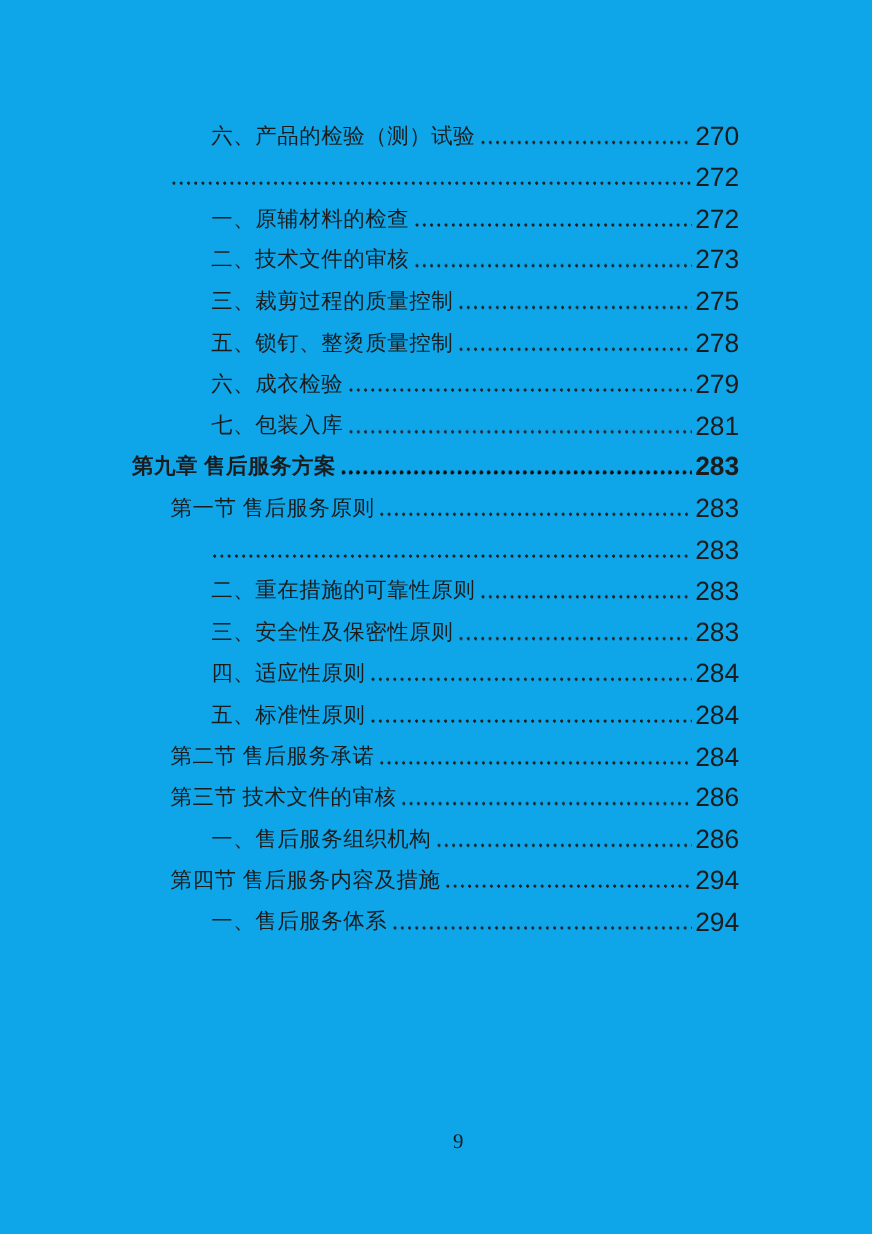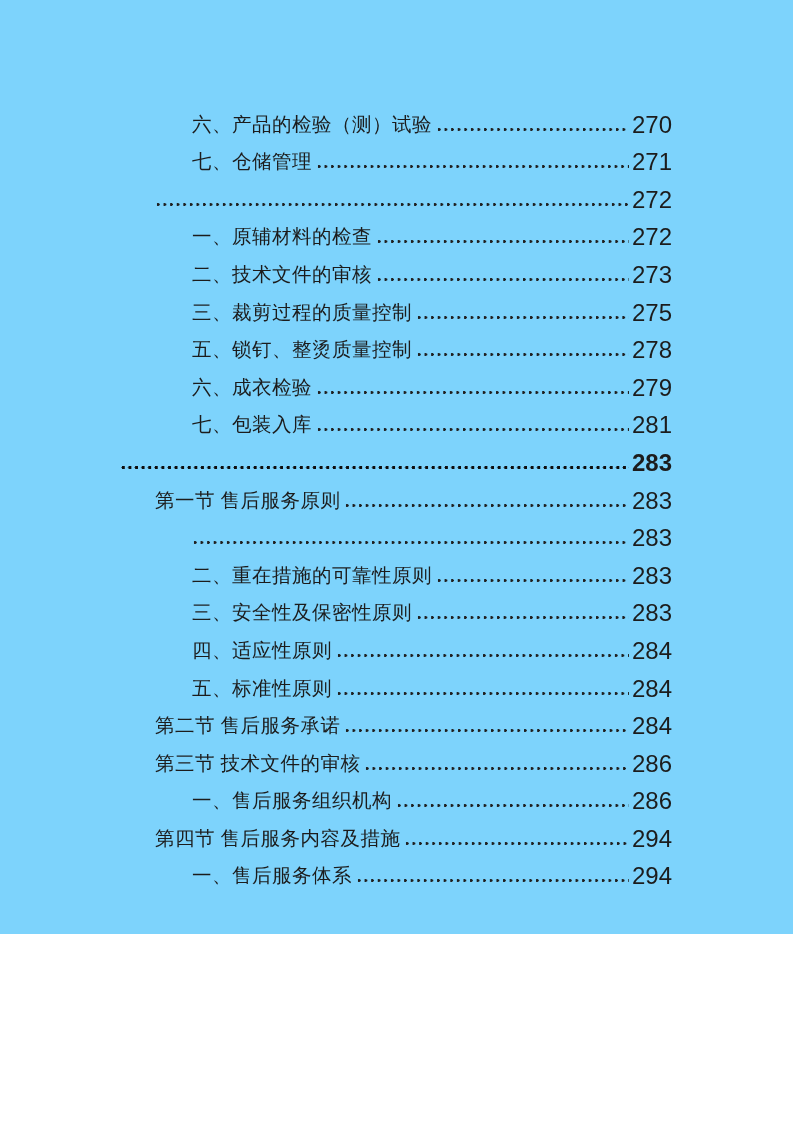--- a/index.html
+++ b/index.html
@@ -3,22 +3,22 @@
 <meta charset="utf-8">
 <style>
   html, body {
     margin: 0;
     padding: 0;
     background: #ffffff;
   }
   .page {
     position: relative;
     width: 793px;
-    height: 934px;
-    background: #7dd3fc;
+    height: 1122px;
+    background: #0ea5e9;
     overflow: hidden;
     font-family: "Liberation Serif", "DejaVu Serif", serif;
     color: #1c1c1c;
   }
   .toc {
     position: absolute;
     left: 120px;
     top: 98px;
     width: 552px;
   }
@@ -77,25 +77,20 @@
 </head>
 <body>
 
 <div class="page">
   <div class="toc" id="toc">
       <div class="toc-row level-3">
     <span class="toc-label">六、产品的检验（测）试验</span>
     <span class="dots"></span>
     <span class="page-num">270</span>
   </div>
-      <div class="toc-row level-3">
-    <span class="toc-label">七、仓储管理</span>
-    <span class="dots"></span>
-    <span class="page-num">271</span>
-  </div>
       <div class="toc-row level-2">
     <span class="dots"></span>
     <span class="page-num">272</span>
   </div>
       <div class="toc-row level-3">
     <span class="toc-label">一、原辅材料的检查</span>
     <span class="dots"></span>
     <span class="page-num">272</span>
   </div>
       <div class="toc-row level-3">
@@ -117,20 +112,21 @@
     <span class="toc-label">六、成衣检验</span>
     <span class="dots"></span>
     <span class="page-num">279</span>
   </div>
       <div class="toc-row level-3">
     <span class="toc-label">七、包装入库</span>
     <span class="dots"></span>
     <span class="page-num">281</span>
   </div>
       <div class="toc-row level-1 bold">
+    <span class="toc-label">第九章 售后服务方案</span>
     <span class="dots"></span>
     <span class="page-num">283</span>
   </div>
       <div class="toc-row level-2">
     <span class="toc-label">第一节 售后服务原则</span>
     <span class="dots"></span>
     <span class="page-num">283</span>
   </div>
       <div class="toc-row level-3">
     <span class="dots"></span>

